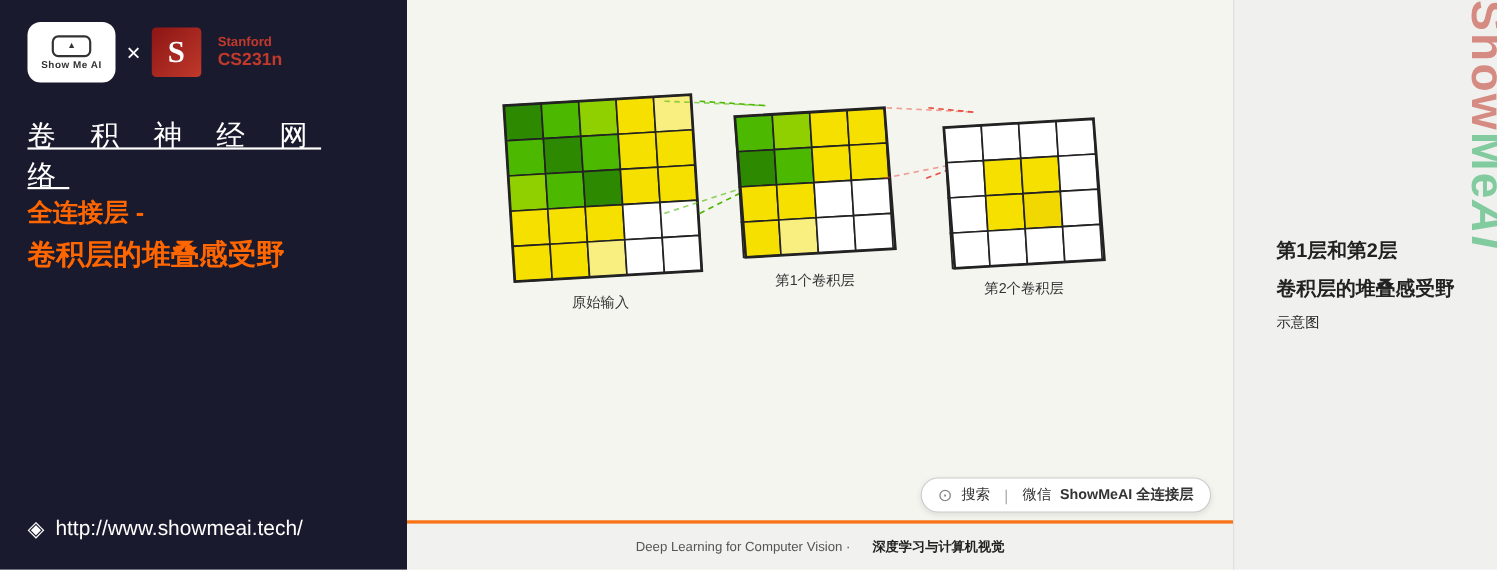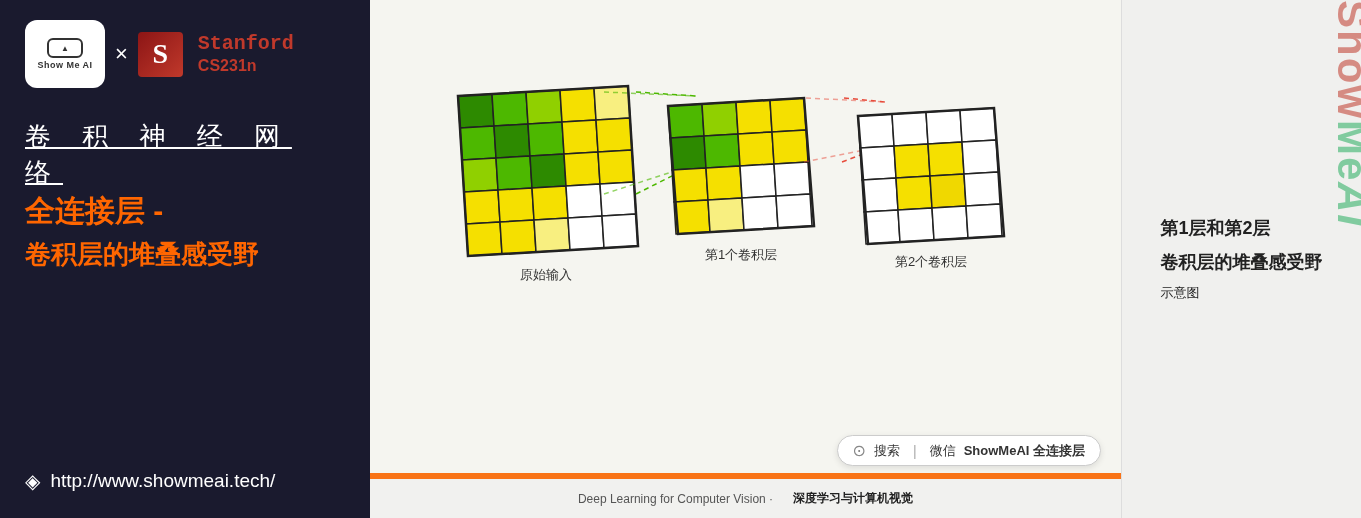--- a/index.html
+++ b/index.html
@@ -33,21 +33,21 @@
 
     .showmeai-logo {
       background: white;
       border-radius: 12px;
       padding: 6px 10px;
       display: flex;
       flex-direction: column;
       align-items: center;
       justify-content: center;
       width: 80px;
-      height: 68px;
+      height: 55px;
     }
 
     .showmeai-icon {
       width: 36px;
       height: 20px;
       border: 2.5px solid #333;
       border-radius: 6px;
       display: flex;
       align-items: center;
       justify-content: center;
@@ -91,24 +91,23 @@
     }
 
     .stanford-name {
       display: flex;
       flex-direction: column;
       margin-left: 5px;
     }
 
     .stanford-name .line1 {
       color: #c0392b;
-      font-size: 20px;
+      font-size: 12px;
       font-weight: bold;
       line-height: 1.2;
-      font-family: Liberation Mono, monospace;
     }
 
     .stanford-name .line2 {
       color: #c0392b;
       font-size: 16px;
       font-weight: bold;
       line-height: 1.2;
     }
 
     .stanford-combined {
@@ -121,21 +120,21 @@
       color: white;
       font-size: 26px;
       font-weight: 500;
       letter-spacing: 12px;
       line-height: 1.4;
       text-decoration: underline;
     }
 
     .sub-title-line1 {
       color: #ff6600;
-      font-size: 30px;
+      font-size: 23px;
       font-weight: bold;
       margin-bottom: 5px;
     }
 
     .sub-title-line2 {
       color: #ff6600;
       font-size: 26px;
       font-weight: bold;
       margin-bottom: 40px;
     }
@@ -221,21 +220,21 @@
     }
 
     
     .bottom-bar {
       position: absolute;
       bottom: 0;
       left: 0;
       right: 0;
       height: 45px;
       background: rgba(240,240,238,0.95);
-      border-top: 6px solid #f97316;
+      border-top: 3px solid #f97316;
       display: flex;
       align-items: center;
       justify-content: center;
       font-size: 12px;
       color: #555;
       padding: 0 20px;
     }
 
     .bottom-bar .bold-part {
       font-weight: bold;

